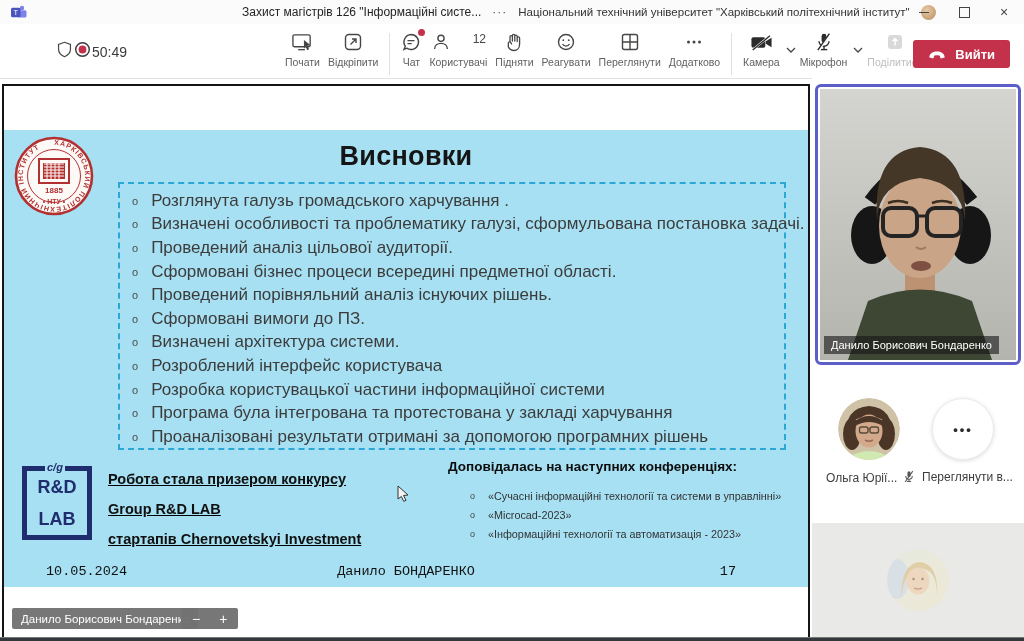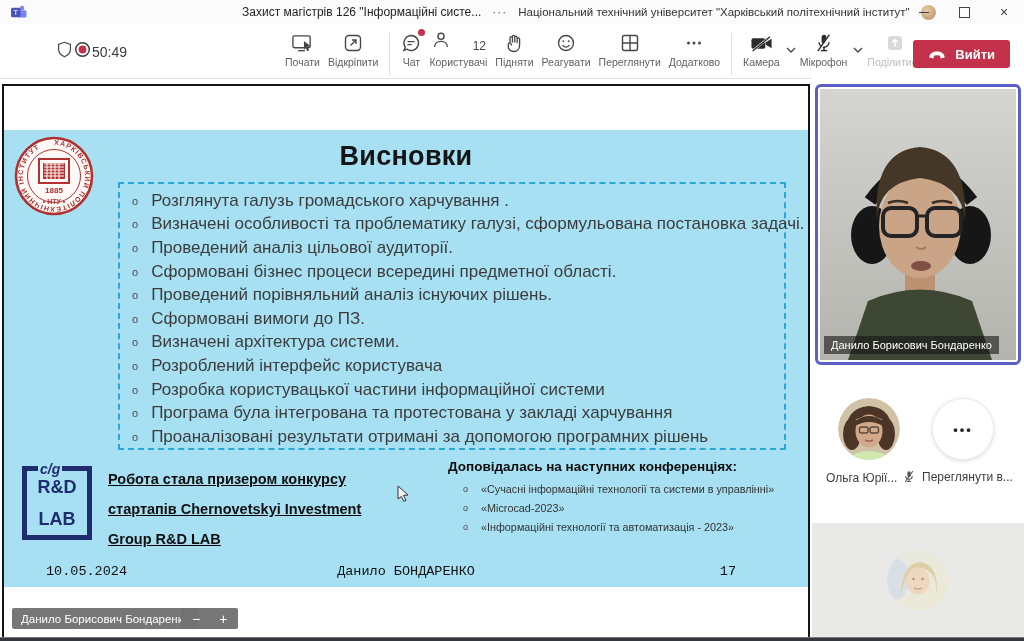--- a/index.html
+++ b/index.html
@@ -20,21 +20,21 @@
   .tb-ctl{width:40px;height:24px;display:flex;align-items:center;justify-content:center;color:#444;font-size:14px;}
   .tb-min-line{width:10px;border-top:1px solid #444;display:block;}
   .tb-max-box{width:9px;height:9px;border:1px solid #444;display:block;}
 
   
   .toolbar{position:absolute;left:0;top:24px;width:1024px;height:54px;background:#fff;border-bottom:1px solid #e3e3e3;}
   .tb-left{position:absolute;left:56px;top:16px;display:flex;align-items:center;gap:1px;}
   .timer{font-size:14px;color:#3b3b3b;}
   .tb-main{position:absolute;left:281px;top:8px;display:flex;align-items:flex-start;}
   .tbtn{display:flex;flex-direction:column;align-items:center;padding:0 4px;background:none;border:none;cursor:pointer;}
-  .ticon{height:21px;display:flex;align-items:flex-end;gap:21px;position:relative;}
+  .ticon{height:21px;display:flex;align-items:flex-start;gap:21px;position:relative;}
   .tbtn .lbl{font-size:10.5px;color:#616161;margin-top:3px;white-space:nowrap;}
   .tbtn.disabled .lbl{color:#bdbdbd;}
   .tsep{width:1px;height:42px;background:#e0e0e0;margin:1px 7px 0;}
   .count{font-size:12px;color:#484644;margin-left:1px;}
   .notif-dot{position:absolute;right:-4px;top:-3px;width:7px;height:7px;border-radius:50%;background:#c4314b;}
   .dev-group{display:flex;align-items:flex-start;}
   .chev{margin-top:7px;margin-left:2px;}
   .leave-btn{position:absolute;right:14px;top:16px;height:28px;background:#c4314b;border:none;border-radius:3px;
              color:#fff;font-size:13px;font-weight:700;display:flex;align-items:center;gap:9px;padding:0 15px;cursor:pointer;
              font-family:"Liberation Sans",sans-serif;}
@@ -49,29 +49,29 @@
                font-size:27px;font-weight:700;color:#151515;letter-spacing:.3px;}
   .bullets-box{position:absolute;left:114px;top:52px;width:668px;height:268px;box-sizing:border-box;
                border:2px dashed #2aa7d6;}
   ul.bullets{list-style:none;margin:5px 0 0;padding:0 0 0 12px;}
   .bullets li{font-size:17px;color:#3c3c3c;height:23.6px;display:flex;align-items:center;white-space:nowrap;}
   .bullets li::before{content:"o";font-size:11px;color:#4c4c4c;margin-right:13px;}
 
   .award{position:absolute;left:18px;top:330px;display:flex;}
   .rdlab{width:60px;height:64px;border:5px solid #1f2d6e;margin-top:6px;position:relative;
          display:flex;flex-direction:column;align-items:center;justify-content:center;color:#1f2d6e;font-weight:800;}
-  .rdlab .cg{position:absolute;top:-10px;left:11px;background:#a6e0f2;font-size:14px;font-style:italic;padding:0 2px;}
+  .rdlab .cg{position:absolute;top:-10px;left:18px;background:#a6e0f2;font-size:11px;font-style:italic;padding:0 2px;}
   .rdlab .rd{font-size:18px;line-height:1;}
   .rdlab .lab{font-size:18px;line-height:1;margin-top:14px;}
   .award-text{margin-left:16px;padding-top:4px;text-decoration:underline;}
   .award-text div{font-size:14.5px;font-weight:700;color:#101010;line-height:30px;white-space:nowrap;}
 
   .confs{position:absolute;left:444px;top:329px;width:350px;}
   .confs-title{font-size:13.5px;font-weight:700;color:#0d0d0d;margin:0 0 6px;}
-  .confs ul{list-style:none;margin:6px;padding:0;}
+  .confs ul{list-style:none;margin:13px;padding:0;}
   .confs li{font-size:10.8px;color:#333;line-height:19.2px;display:flex;white-space:nowrap;}
   .confs li::before{content:"o";font-size:9px;color:#444;margin:0 13px 0 9px;}
 
   .slide-footer{position:absolute;left:0;top:434px;width:100%;height:20px;
                 font-family:Liberation Mono, monospace;font-size:13.5px;color:#111;}
   .f-date{position:absolute;left:42px;}
   .f-author{position:absolute;left:0;width:100%;text-align:center;}
   .f-page{position:absolute;right:72px;}
   .cursor{position:absolute;left:393px;top:355px;}
 
@@ -330,22 +330,22 @@
     </div>
 
     <div class="award">
       <div class="rdlab">
         <span class="cg">c/g</span>
         <span class="rd">R&amp;D</span>
         <span class="lab">LAB</span>
       </div>
       <div class="award-text">
         <div>Робота стала призером конкурсу</div>
+        <div>Group R&amp;D LAB</div>
         <div>стартапів Chernovetskyi Investment</div>
-        <div>Group R&amp;D LAB</div>
       </div>
     </div>
 
     <div class="confs">
       <p class="confs-title">Доповідалась на наступних конференціях:</p>
       <ul>
         <li>«Сучасні інформаційні технології та системи в управлінні»</li>
         <li>«Microcad-2023»</li>
         <li>«Інформаційні технології та автоматизація - 2023»</li>
       </ul>

